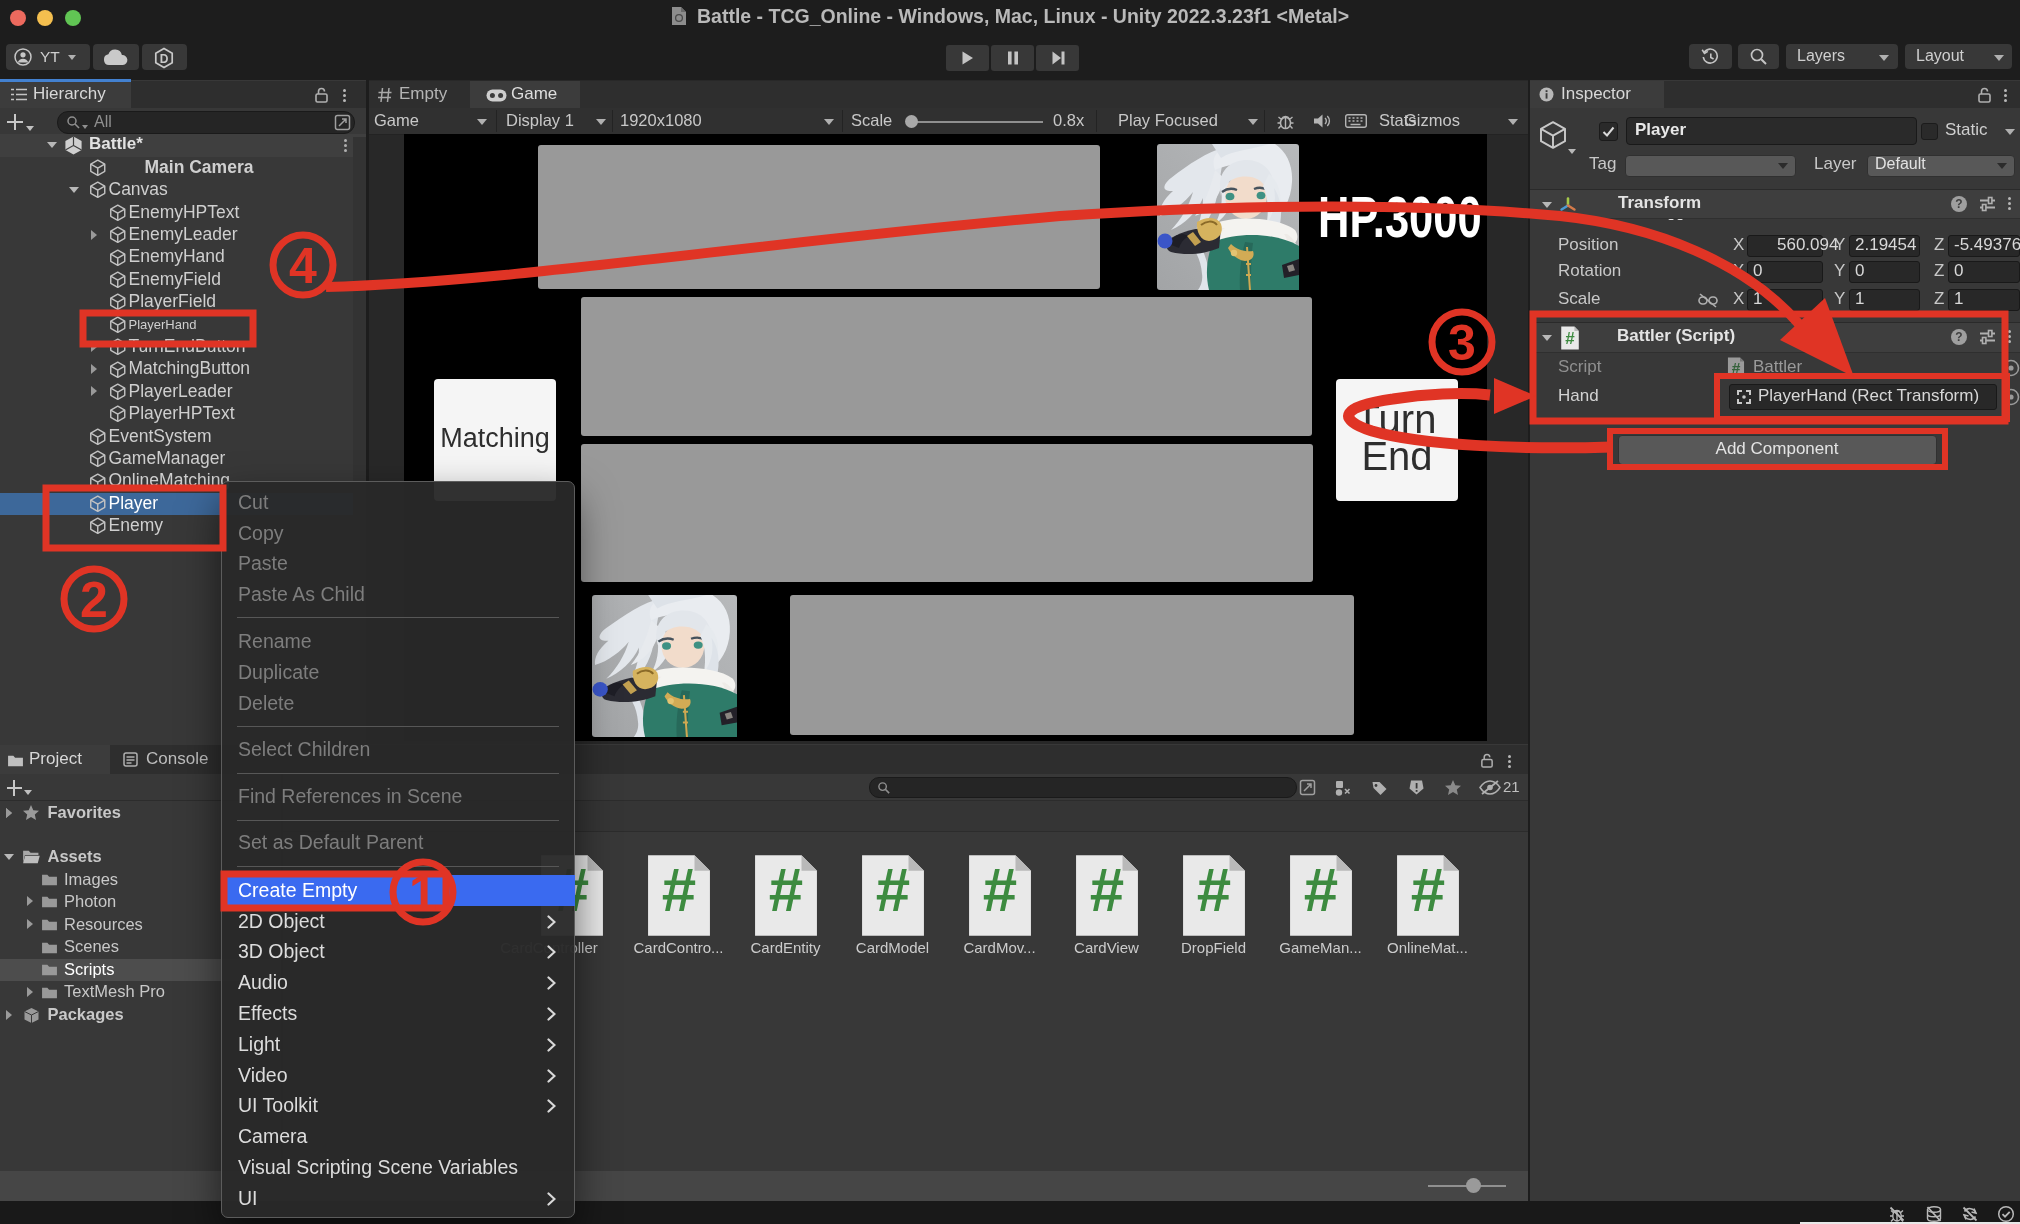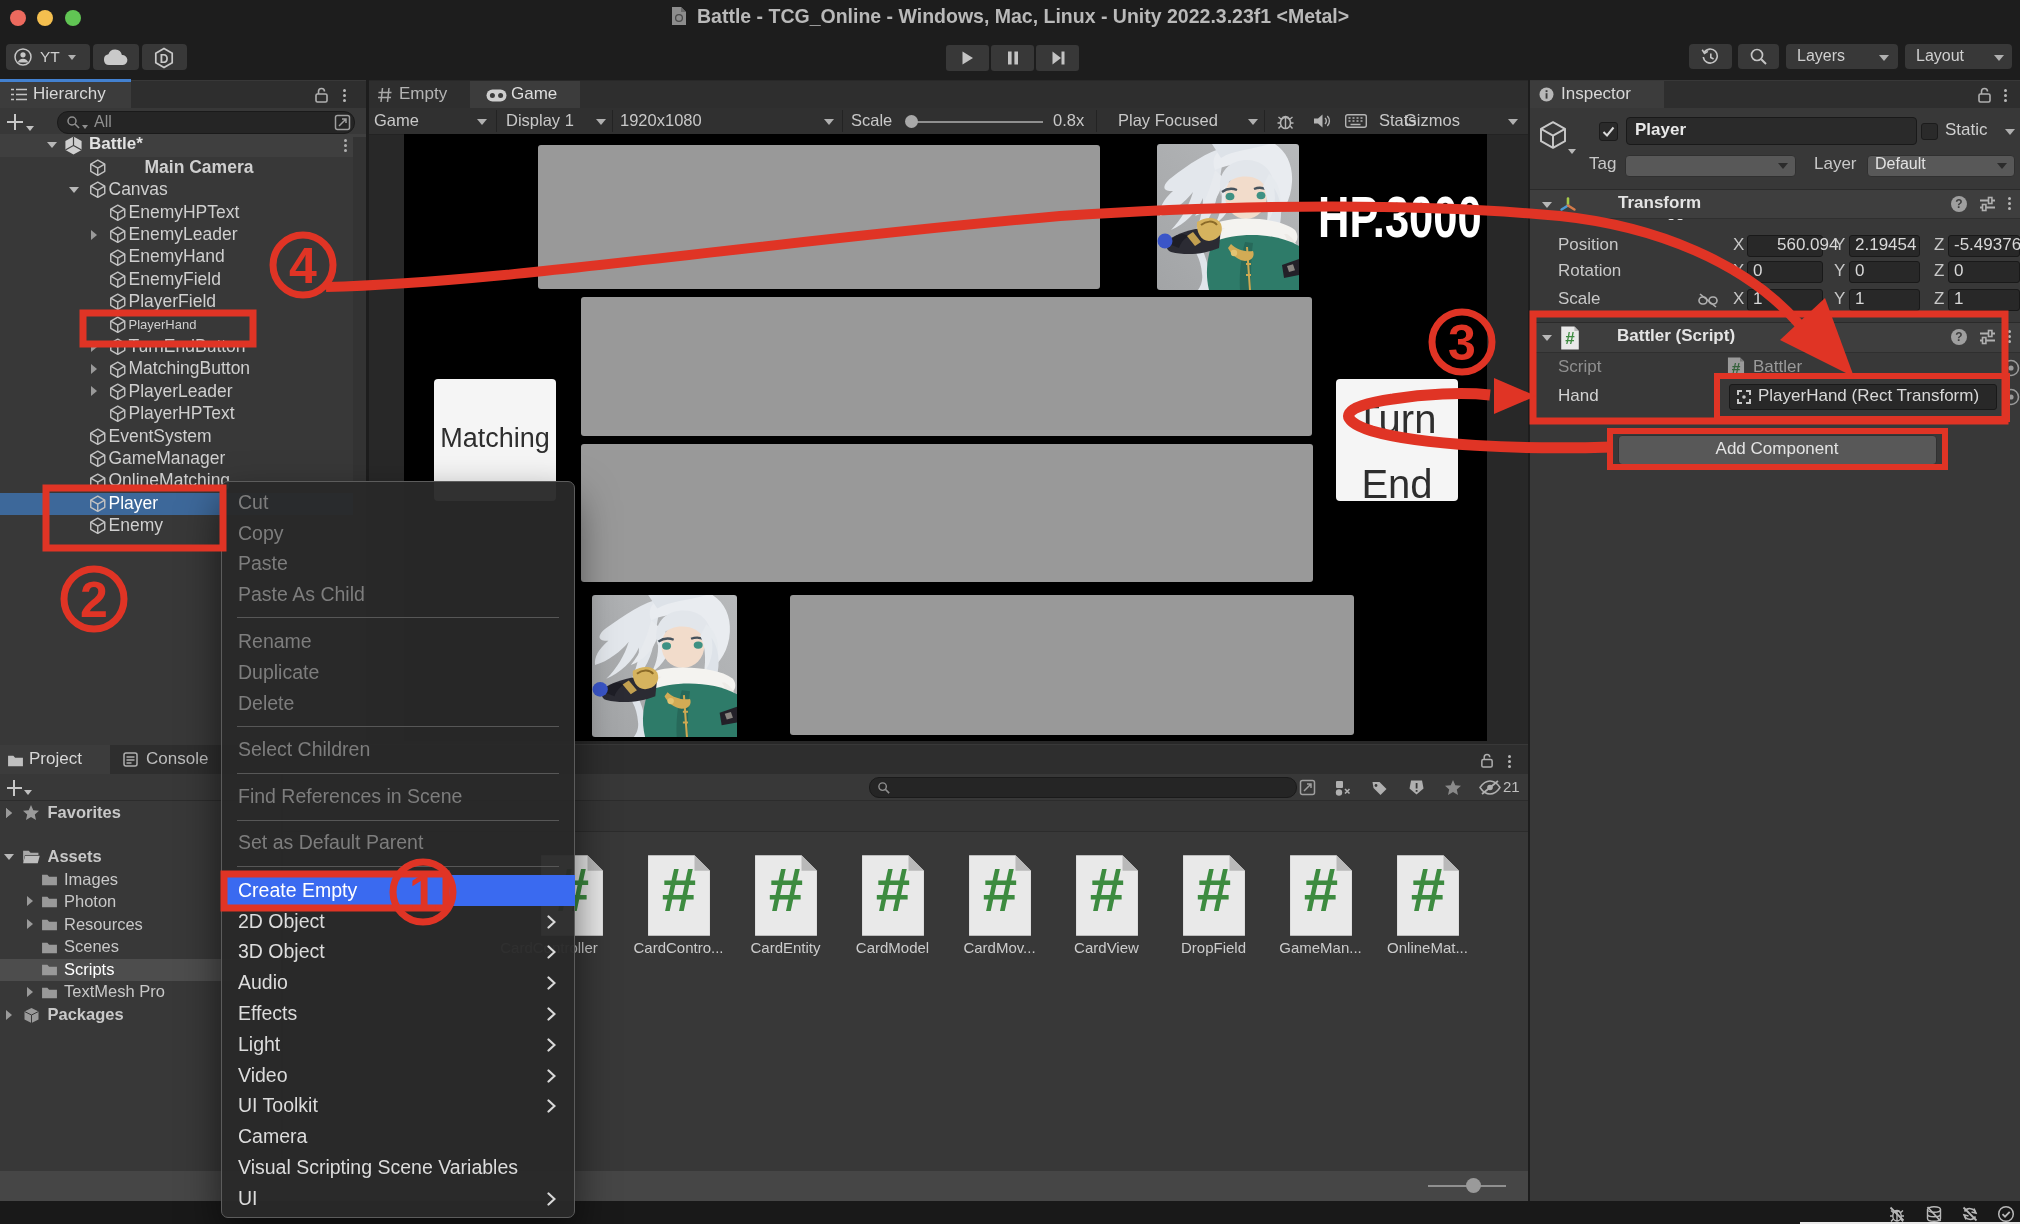--- a/index.html
+++ b/index.html
@@ -282,21 +282,21 @@
 <div style="position:absolute;left:404px;top:134px;width:1083px;height:607px;background:#000"></div>
 <div style="position:absolute;left:538px;top:145px;width:562px;height:144px;background:#999999;border-radius:3px"></div>
 <div style="position:absolute;left:581px;top:297px;width:731px;height:139px;background:#999999;border-radius:3px"></div>
 <div style="position:absolute;left:581px;top:444px;width:732px;height:138px;background:#999999;border-radius:3px"></div>
 <div style="position:absolute;left:790px;top:595px;width:564px;height:140px;background:#999999;border-radius:3px"></div>
 <div style="position:absolute;left:1318px;top:189px;font-size:58px;font-weight:700;color:#fff;font-family:'Liberation Sans',sans-serif;transform:scaleX(0.75);transform-origin:0 0;line-height:56px;white-space:nowrap">HP.3000</div>
 <div style="position:absolute;left:434px;top:379px;width:122px;height:122px;background:#f5f5f5;border-radius:4px"></div>
 <div class="tc" style="left:495px;top:440px;font-size:27px;color:#2e2e2e;font-weight:400;">Matching</div>
 <div style="position:absolute;left:1336px;top:379px;width:122px;height:122px;background:#f5f5f5;border-radius:4px"></div>
 <div class="tc" style="left:1396px;top:421px;font-size:40px;color:#2e2e2e;font-weight:400;">Turn</div>
-<div class="tc" style="left:1397px;top:458px;font-size:40px;color:#2e2e2e;font-weight:400;margin-top:28px;">End</div>
+<div class="tc" style="left:1397px;top:458px;font-size:40px;color:#2e2e2e;font-weight:400;">End</div>
 <svg style="position:absolute;left:1157px;top:144px" width="142" height="146" viewBox="0 0 142 146" preserveAspectRatio="none">
 <defs>
       <linearGradient id="bga" x1="0" y1="1" x2="1" y2="0">
 <stop offset="0" stop-color="#a2a4a6"></stop>
         <stop offset="1" stop-color="#b7b9bb"></stop>
       </linearGradient>
     </defs>
 <rect width="142" height="146" rx="3" fill="url(#bga)"></rect>
 <g>
 <path d="M68 3 C 50 8 32 20 14 34 C 4 42 6 48 16 47 C 6 56 2 64 3 72 C 16 68 28 58 36 48 C 32 62 24 76 14 86 C 28 80 40 68 46 54 C 46 68 42 82 35 93 C 48 84 57 68 60 52 Z" fill="#e3e7ec"></path>

